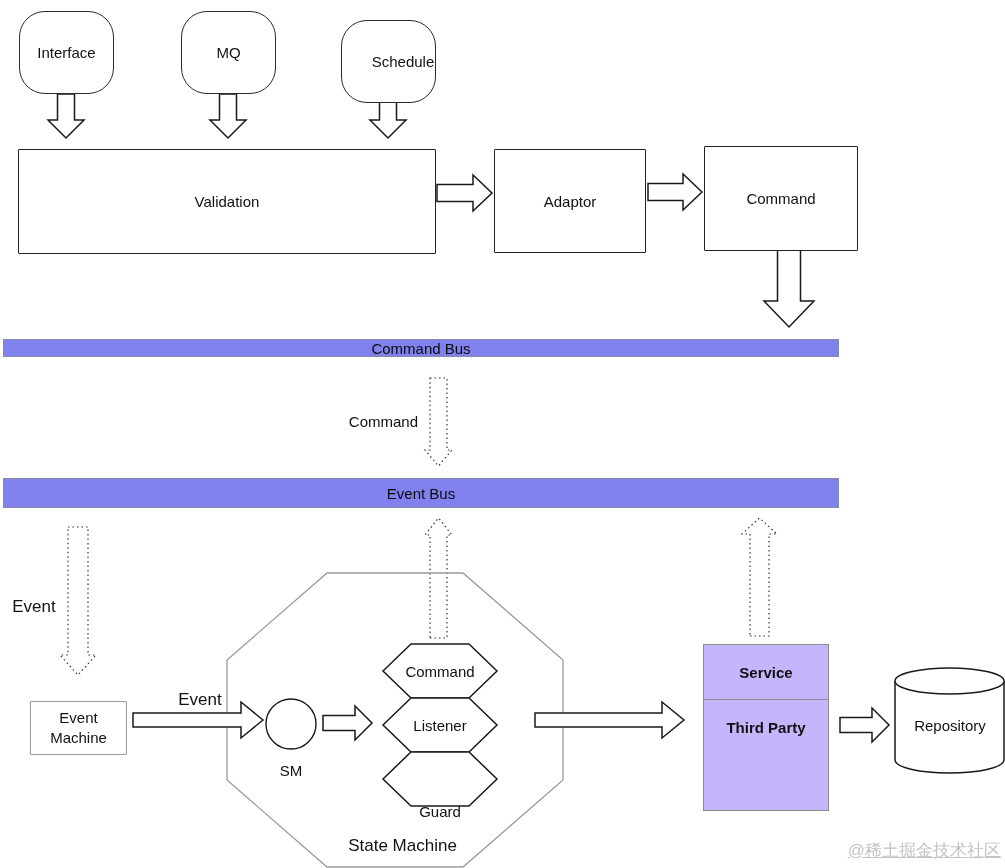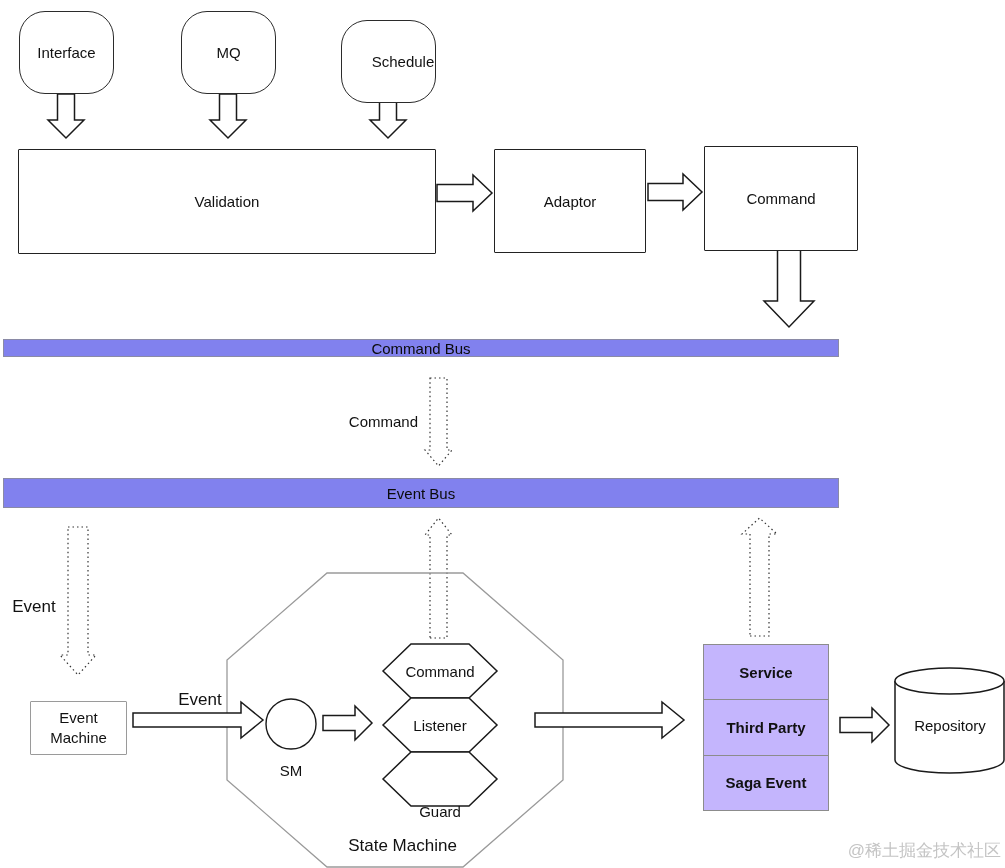--- a/index.html
+++ b/index.html
@@ -126,26 +126,23 @@
     <span>State Machine</span>
   </div>
 
   <div class="stack" style="left:703px;top:644px;width:126px;height:167px;">
     <div class="row" style="height:54px;">
       <span>Service</span>
     </div>
     <div class="row" style="height:56px;">
       <span>Third Party</span>
     </div>
-    <div class="row" style="height:54px;">
-      <span>Saga Event</span>
-    </div>
   </div>
 
   <div class="plain-label lbl15" style="left:895px;top:716px;width:110px;height:18px;">
     <span>Repository</span>
   </div>
 
-  <div class="watermark" style="right:4px;top:839px;">
+  <div class="watermark" style="right:4px;top:839px;text-decoration:underline;">
     <span>@稀土掘金技术社区</span>
   </div>
 
 </div>
 
 </body></html>

